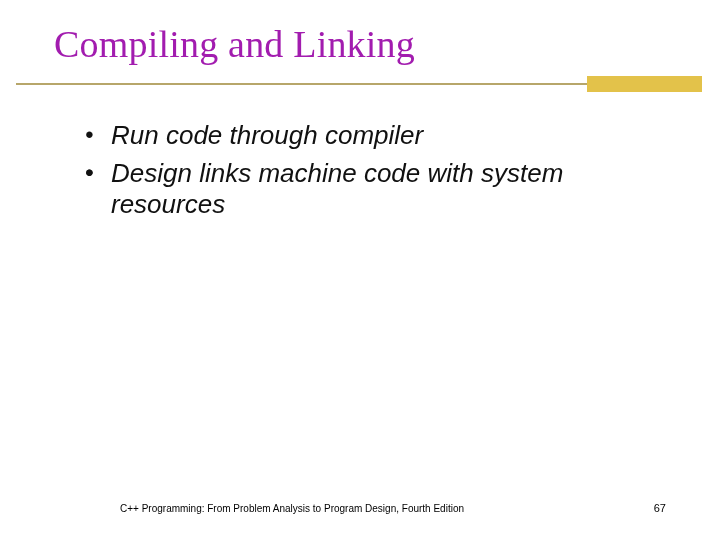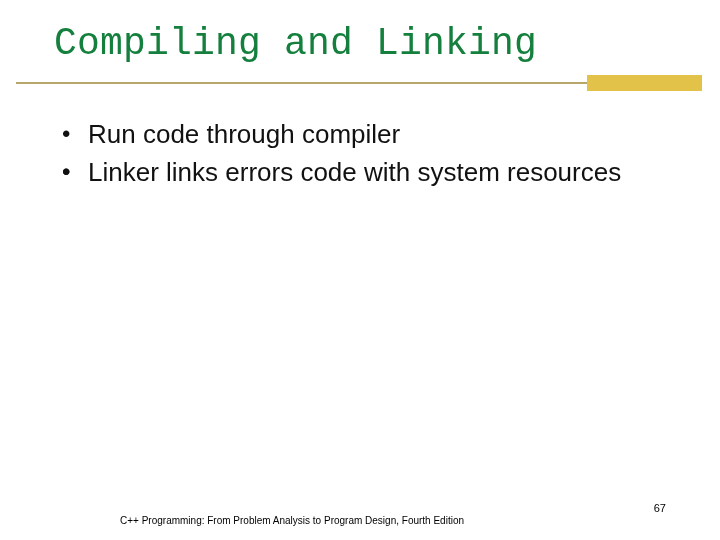--- a/index.html
+++ b/index.html
@@ -1,46 +1,46 @@
 <!DOCTYPE html>
 <html><head>
 <meta charset="utf-8">
 <style>
   * { margin: 0; padding: 0; box-sizing: border-box; }
   html, body { width: 720px; height: 540px; background: #fff; font-family: Arial, Helvetica, sans-serif; }
   .slide { position: relative; width: 720px; height: 540px; }
   .title-wrap { padding: 22px 0 0 54px; }
-  .title { font-family: Liberation Mono, monospace; font-size: 38px; color: #15803d; font-weight: 400; letter-spacing: 0.2px; }
+  .title { font-family: Liberation Serif, serif; font-size: 38px; color: #a21caf; font-weight: 400; letter-spacing: 0.2px; }
   .rule-row { position: relative; margin-top: 10px; height: 16px; }
   .rule-line { position: absolute; left: 16px; right: 18px; top: 7px; height: 2px; background: #b7a66a; }
   .rule-accent { position: absolute; right: 18px; top: 0; width: 115px; height: 16px; background: #e3c24a; }
-  .content { padding: 28px 40px 0 54px; color: #111; }
+  .content { padding: 28px 40px 0 77px; color: #111; font-style: italic; }
   .l1 { list-style: none; }
   .l1 > li { position: relative; padding-left: 34px; font-size: 26px; line-height: 1.22; margin-bottom: 6px; }
   .l1 > li::before { content: "•"; position: absolute; left: 8px; top: 0; font-size: 24px; }
   .l2 { list-style: none; margin: 4px 0 8px 0; }
   .l2 > li { position: relative; padding-left: 56px; font-size: 24px; line-height: 1.25; margin-bottom: 2px; }
   .l2 > li::before { content: "−"; position: absolute; left: 34px; top: 0; font-size: 22px; }
-  .footer-left { position: absolute; left: 120px; bottom: 14px; font-size: 10px; color: #000; text-align: right; }
+  .footer-left { position: absolute; left: 120px; bottom: 26px; font-size: 10px; color: #000; text-align: right; }
   .footer-right { position: absolute; right: 54px; bottom: 26px; font-size: 11px; color: #000; }
 </style>
 </head>
 <body>
 
 <div class="slide">
   <div class="title-wrap">
     <h1 class="title">Compiling and Linking</h1>
   </div>
   <div class="rule-row">
     <div class="rule-line"></div>
     <div class="rule-accent"></div>
   </div>
   <div class="content">
     <ul class="l1">
       <li>Run code through compiler</li>
       <li>
       </li>
-      <li>Linker links errors code with system resources</li>
+      <li>Design links machine code with system resources</li>
     </ul>
   </div>
   <div class="footer-left">C++ Programming: From Problem Analysis to Program Design, Fourth Edition</div>
   <div class="footer-right">67</div>
 </div>
 
 </body></html>

